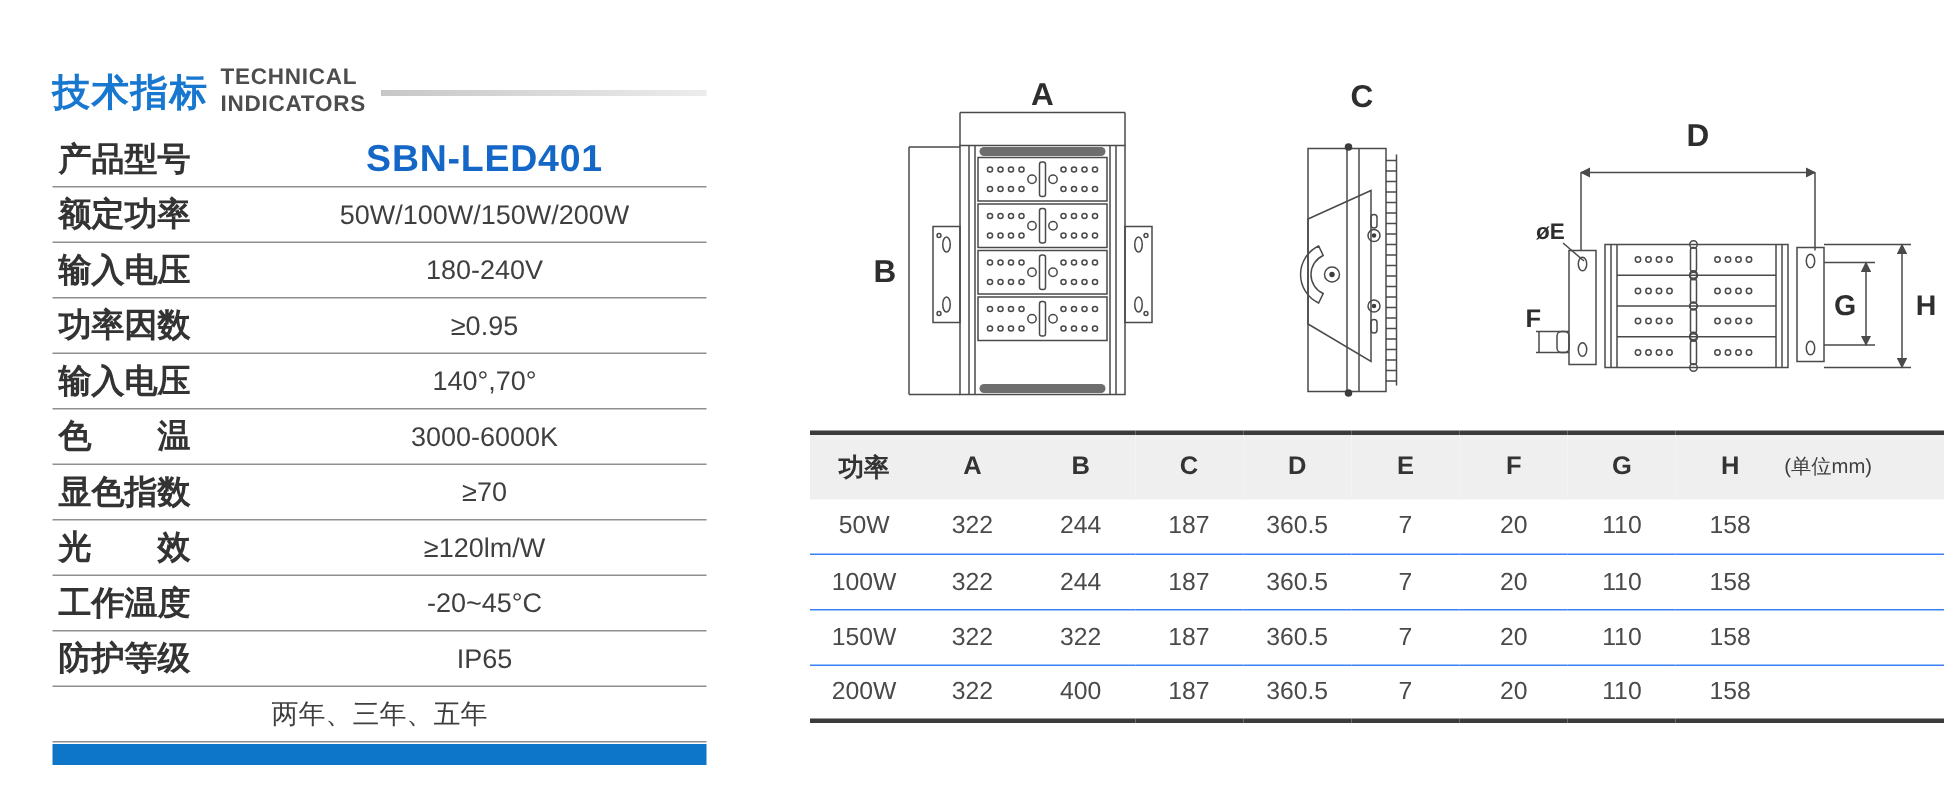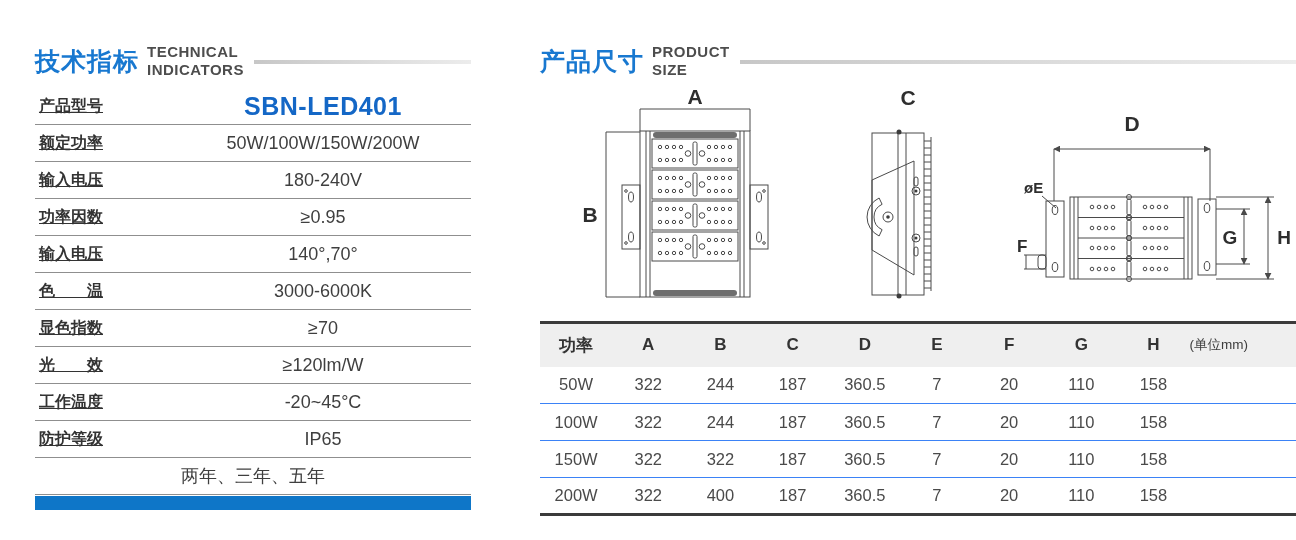--- a/index.html
+++ b/index.html
@@ -15,21 +15,21 @@
   .sec-title  { font-size:25px; font-weight:bold; color:#1878d0; letter-spacing:1px; white-space:nowrap;text-align:right; }
   .sec-sub    { font-size:15px; line-height:1.2; color:#4d4d4d; font-weight:600; margin-left:8px;
                 letter-spacing:0.5px; white-space:nowrap; }
   .sec-line   { flex:1; height:4px; margin-left:10px; margin-top:2px;
                 background:linear-gradient(90deg,#c7c7c7,#ececec); }
 
   
   .spec-table { margin-top:10px; }
   .spec-row   { display:flex; align-items:center; height:37px; border-bottom:1px solid #8f8f8f; }
   .spec-row:last-child { border-bottom:none; }
-  .spec-label { width:140px; padding-left:4px; font-size:16px; font-weight:600; color:#333; white-space:pre;text-decoration:underline; }
+  .spec-label { width:140px; padding-left:4px; font-size:22px; font-weight:600; color:#333; white-space:pre; }
   .spec-value { flex:1; text-align:center; font-size:18px; color:#3f3f3f; }
   .model-value{ color:#1467c6; font-weight:bold; font-size:25px; letter-spacing:0.5px; }
   .footer-bar { height:14px; background:#0e76c8; margin-top:1px; }
 
   
   .drawings { position:relative; height:236px; margin-top:5px; }
   .drawings svg { position:absolute; }
   #svg-front { left:28px;  top:2px; }
   #svg-side  { left:312px; top:2px; }
   #svg-dim   { left:472px; top:26px; }
@@ -107,28 +107,20 @@
       <div class="spec-value">IP65</div>
     </div>
     <div class="spec-row">
       <div class="spec-value">两年、三年、五年</div>
     </div>
     <div class="footer-bar"></div>
   </div>
 </div>
 
 <div class="section size-section">
-  <div class="sec-header">
-    <div class="sec-title">产品尺寸</div>
-    <div class="sec-sub">
-      <div>PRODUCT</div>
-      <div>SIZE</div>
-    </div>
-    <div class="sec-line"></div>
-  </div>
 
   <div class="drawings">
 
     <svg id="svg-front" width="235" height="232" viewBox="0 0 235 232">
       <defs>
         <g id="mrow">
           <circle class="dwg" cx="8" cy="8" r="1.7"></circle>
             <circle class="dwg" cx="15" cy="8" r="1.7"></circle>
           <circle class="dwg" cx="22" cy="8" r="1.7"></circle>
             <circle class="dwg" cx="29" cy="8" r="1.7"></circle>

